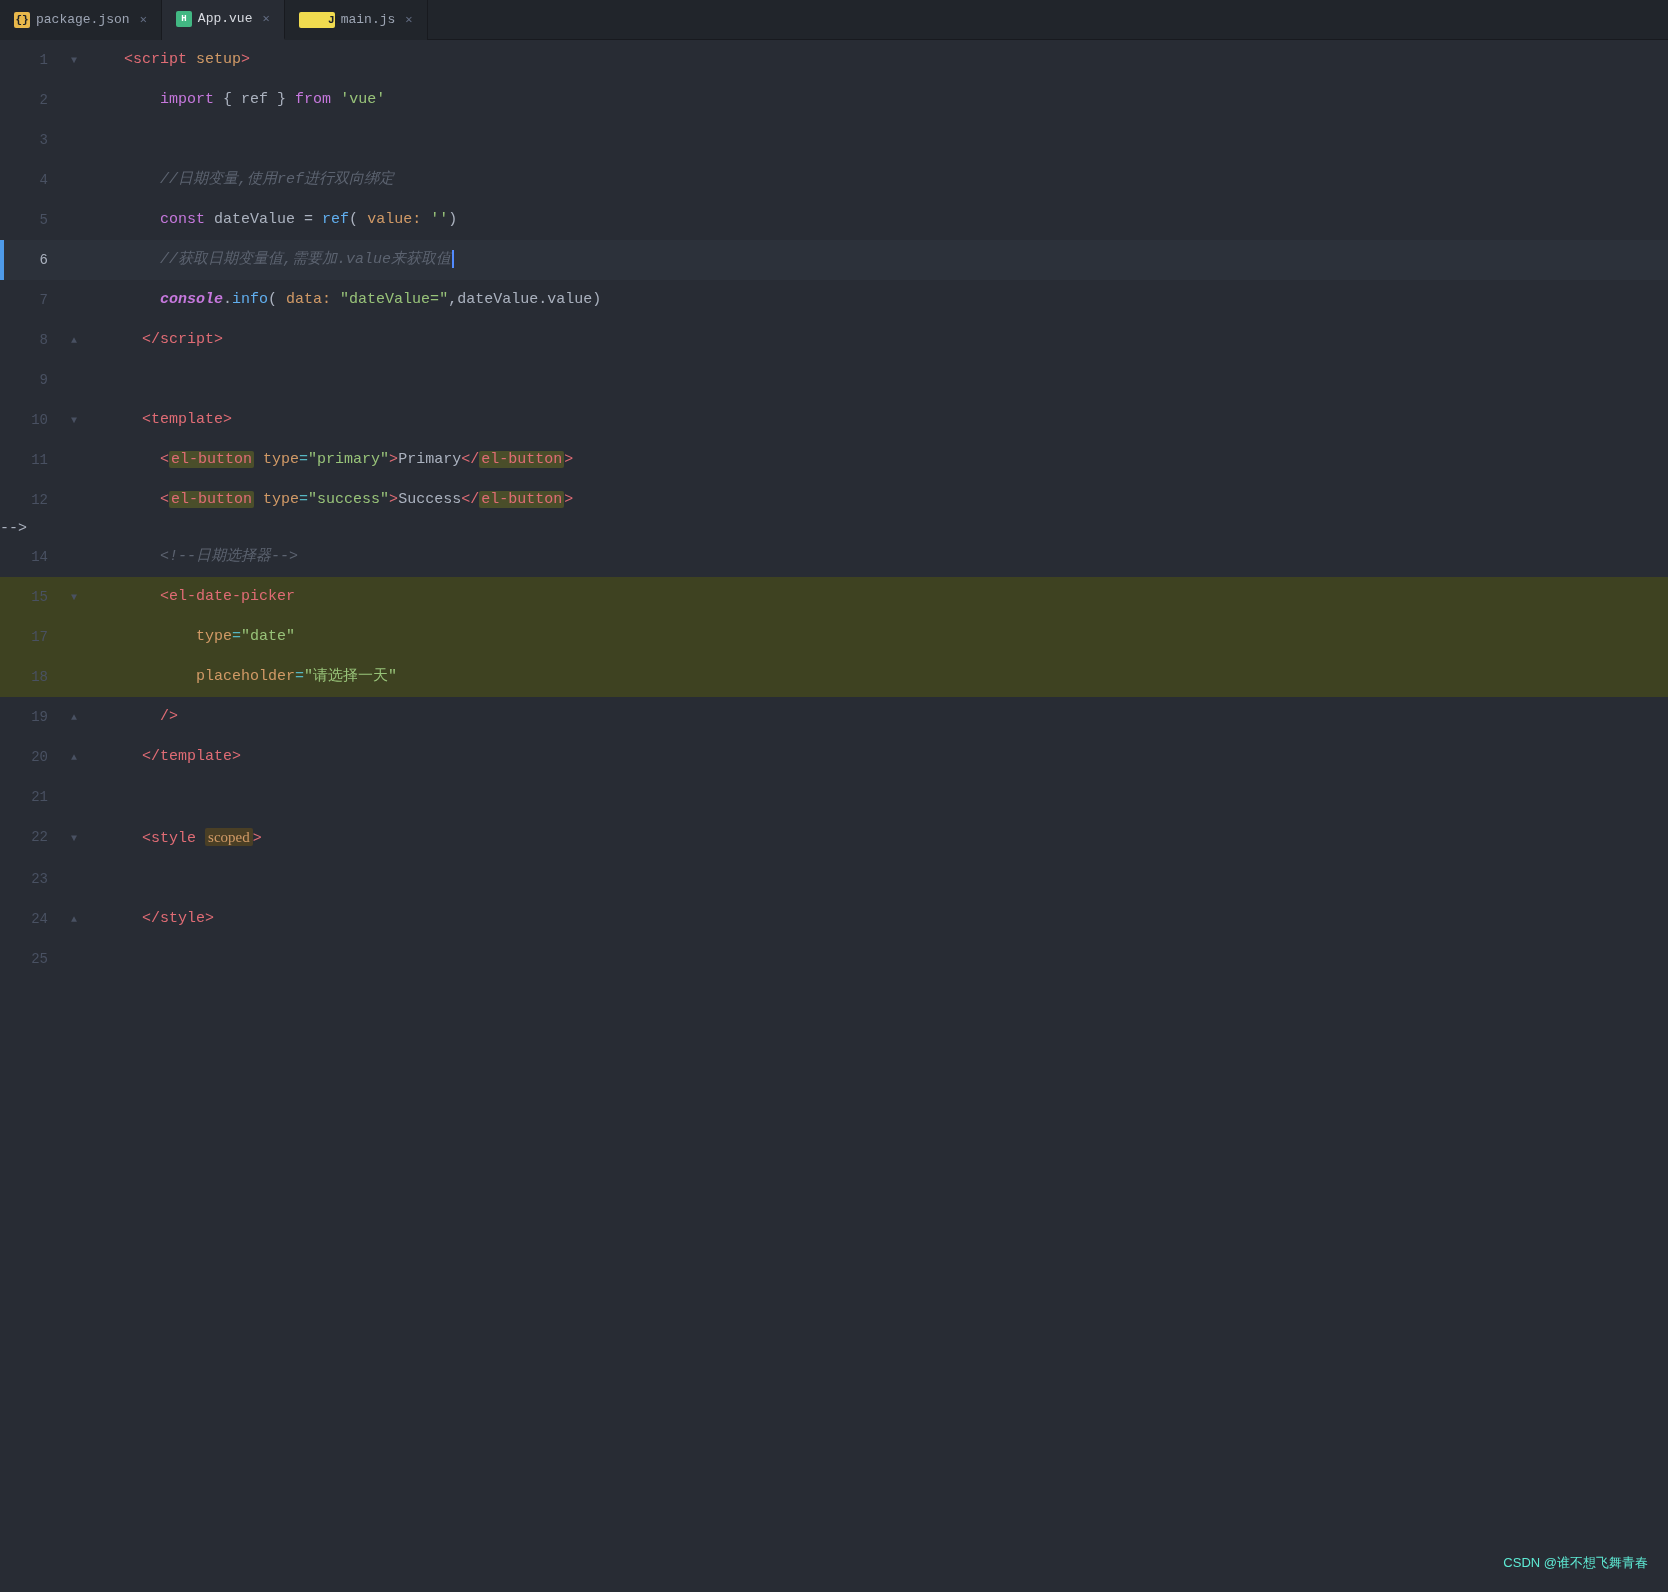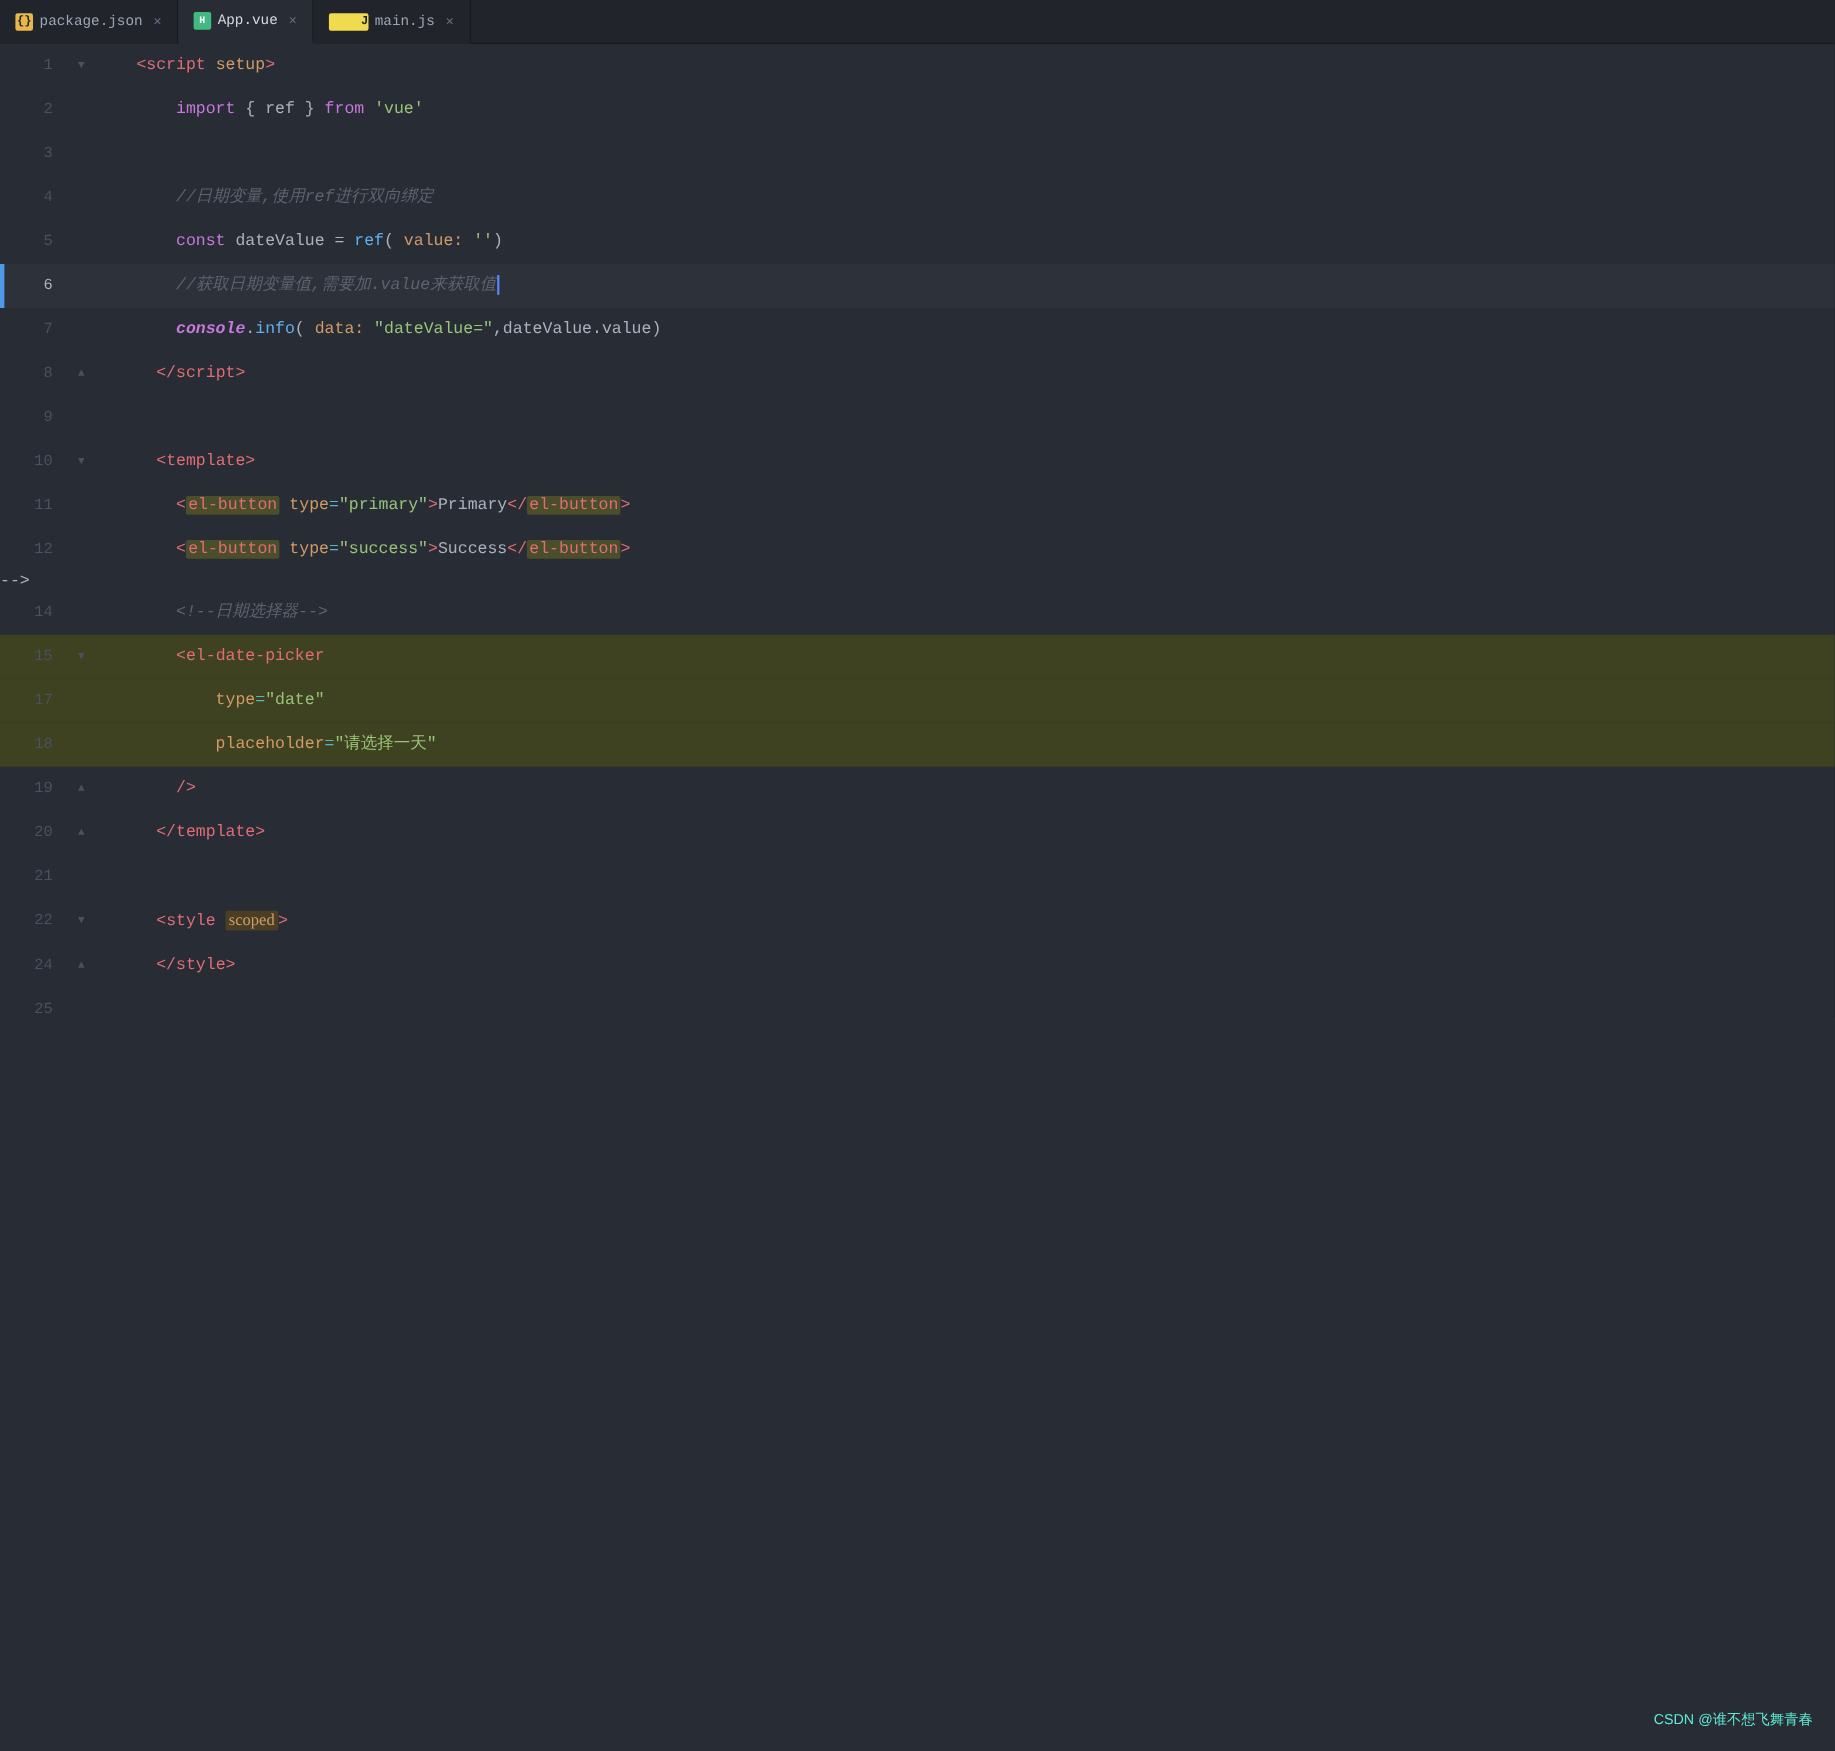--- a/index.html
+++ b/index.html
@@ -345,20 +345,26 @@
 
   
   <div class="line">
     <div class="line-indicator"></div>
     <div class="line-number">22</div>
     <div class="fold-gutter">▼</div>
     <div class="code">  <span class="tag">&lt;<span class="tag-name">style</span> <span class="highlight-bg" style="background:#4a3f25;border-radius:2px;padding:1px 3px;font-family:Liberation Serif, serif;"><span style="color:#d19a66">scoped</span></span>&gt;</span></div>
   </div>
 
   
+  <div class="line">
+    <div class="line-indicator"></div>
+    <div class="line-number">23</div>
+    <div class="fold-gutter"></div>
+    <div class="code"> </div>
+  </div>
 
   
   <div class="line">
     <div class="line-indicator"></div>
     <div class="line-number">24</div>
     <div class="fold-gutter">▲</div>
     <div class="code">  <span class="tag">&lt;/<span class="tag-name">style</span>&gt;</span></div>
   </div>
 
   

